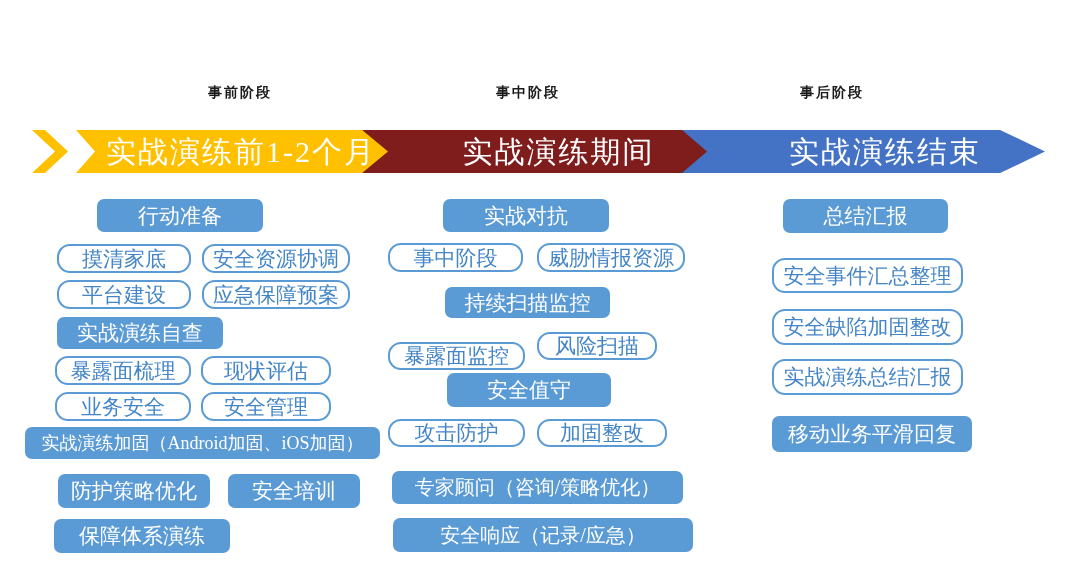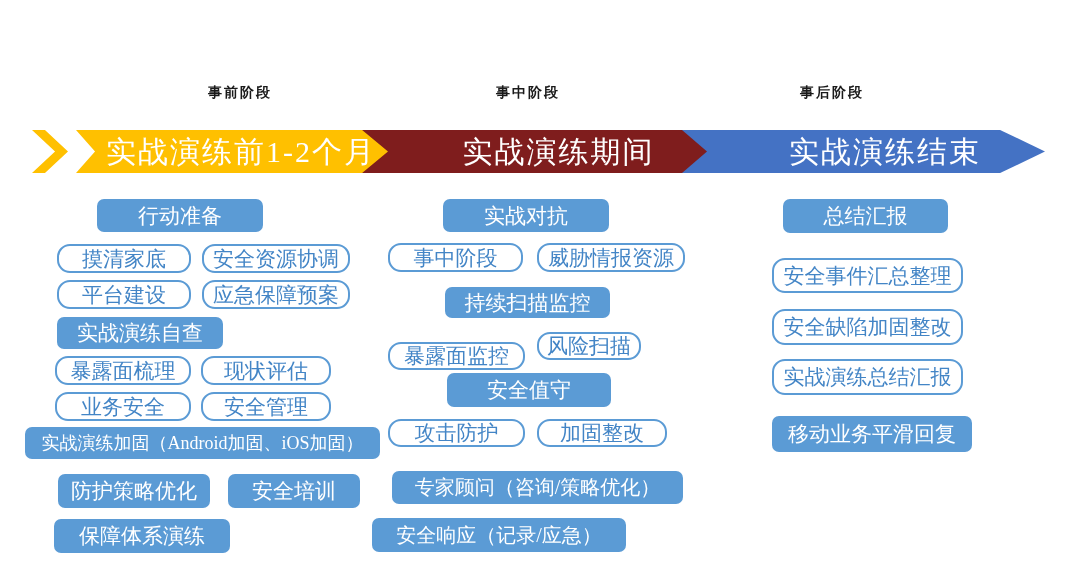--- a/index.html
+++ b/index.html
@@ -56,26 +56,26 @@
   <div class="box solid fs18" style="left:25px;top:427px;width:355px;height:32px;">实战演练加固（Android加固、iOS加固）</div>
   <div class="box solid" style="left:58px;top:474px;width:152px;height:34px;">防护策略优化</div>
   <div class="box solid" style="left:228px;top:474px;width:132px;height:34px;">安全培训</div>
   <div class="box solid" style="left:54px;top:519px;width:176px;height:34px;">保障体系演练</div>
 
   <div class="box solid" style="left:443px;top:199px;width:166px;height:33px;">实战对抗</div>
   <div class="box outline" style="left:388px;top:243px;width:135px;height:29px;">事中阶段</div>
   <div class="box outline" style="left:537px;top:243px;width:148px;height:29px;">威胁情报资源</div>
   <div class="box solid" style="left:445px;top:287px;width:165px;height:31px;">持续扫描监控</div>
   <div class="box outline" style="left:388px;top:342px;width:137px;height:28px;">暴露面监控</div>
-  <div class="box outline" style="left:537px;top:332px;width:104px;height:28px;">风险扫描</div>
+  <div class="box outline" style="left:537px;top:332px;width:120px;height:28px;">风险扫描</div>
   <div class="box solid" style="left:447px;top:373px;width:164px;height:34px;">安全值守</div>
   <div class="box outline" style="left:388px;top:419px;width:137px;height:28px;">攻击防护</div>
   <div class="box outline" style="left:537px;top:419px;width:130px;height:28px;">加固整改</div>
   <div class="box solid fs20" style="left:392px;top:471px;width:291px;height:33px;">专家顾问（咨询/策略优化）</div>
-  <div class="box solid fs20" style="left:372px;top:518px;width:254px;height:34px;">安全响应（记录/应急）</div>
+  <div class="box solid fs20" style="left:393px;top:518px;width:300px;height:34px;">安全响应（记录/应急）</div>
 
   <div class="box solid" style="left:783px;top:199px;width:165px;height:34px;">总结汇报</div>
   <div class="box outline" style="left:772px;top:258px;width:191px;height:35px;">安全事件汇总整理</div>
   <div class="box outline" style="left:772px;top:309px;width:191px;height:36px;">安全缺陷加固整改</div>
   <div class="box outline" style="left:772px;top:359px;width:191px;height:36px;">实战演练总结汇报</div>
   <div class="box solid" style="left:772px;top:416px;width:200px;height:36px;">移动业务平滑回复</div>
 
 </div>
 
 </body></html>

